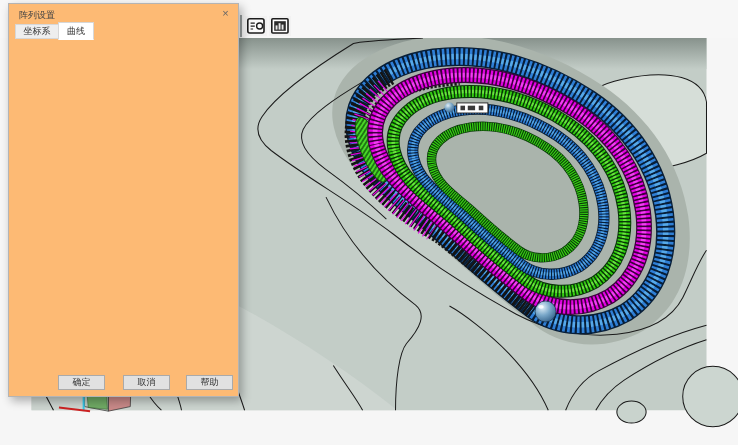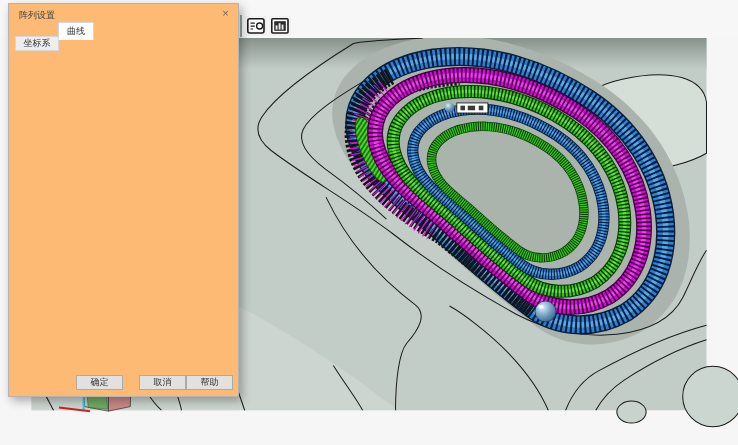--- a/index.html
+++ b/index.html
@@ -12,39 +12,39 @@
     display:flex;align-items:center;justify-content:center;}
   .tool-btn.b1{left:245px}.tool-btn.b2{left:269px}
   
   .viewport{position:absolute;left:0;top:38px;width:738px;height:407px;}
   
   .dialog{position:absolute;left:8px;top:3px;width:229px;height:392px;background:#fdba74;
     border:1px solid #b4b4b4;box-shadow:3px 4px 9px rgba(0,0,0,.3);font-size:9px;color:#333;}
   .dlg-title{position:absolute;left:10px;top:5px;color:#444;}
   .dlg-close{position:absolute;right:5px;top:3px;width:15px;height:14px;text-align:center;
     line-height:13px;font-size:11px;color:#666;cursor:default;}
-  .tab{position:absolute;top:32px;height:13px;background:#eeeeee;border:1px solid #d7d7d7;
+  .tab{position:absolute;top:20px;height:13px;background:#eeeeee;border:1px solid #d7d7d7;
     line-height:13px;text-align:center;z-index:1;}
   .tab.t1{left:6px;width:42px;}
   .tab.t2{left:49px;width:34px;}
   .tab.active{top:18px;height:16px;line-height:17px;background:#fff;border-bottom:1px solid #fff;z-index:3;font-family:Liberation Serif, serif;}
   .page{position:absolute;left:6px;top:33px;width:215px;height:333px;background:#fff;
     border:1px solid #dcdcdc;z-index:2;}
   .row1-label{position:absolute;left:9px;top:18px;}
   .step-input{position:absolute;left:39px;top:13px;width:40px;height:14px;border:1px solid #878787;
     font-family:"Liberation Sans",sans-serif;font-size:9px;padding:0 0 0 3px;}
   .defined{position:absolute;left:92px;top:18px;}
   .cb-row{position:absolute;left:9px;display:flex;align-items:center;}
   .cb-row.r1{top:47px}.cb-row.r2{top:69px}
   .cb{width:9px;height:9px;border:1px solid #6e6e6e;background:#fff;margin-right:4px;
     font-size:9px;line-height:8px;text-align:center;color:#222;}
   .dlg-btn{position:absolute;top:371px;width:47px;height:15px;background:#e1e1e1;
     border:1px solid #aaaaaa;font-family:"Liberation Sans",sans-serif;font-size:9px;color:#333;
     text-align:center;line-height:13px;padding:0;}
-  .dlg-btn.ok{left:67px}.dlg-btn.cancel{left:130px}.dlg-btn.help{left:177px}
+  .dlg-btn.ok{left:49px}.dlg-btn.cancel{left:114px}.dlg-btn.help{left:177px}
 </style>
 </head>
 <body>
 
 <div class="screen">
 
   <div class="topbar">
     <div class="sep"></div>
     <div class="tool-btn b1">
       <svg width="18" height="16" viewBox="0 0 18 16">

